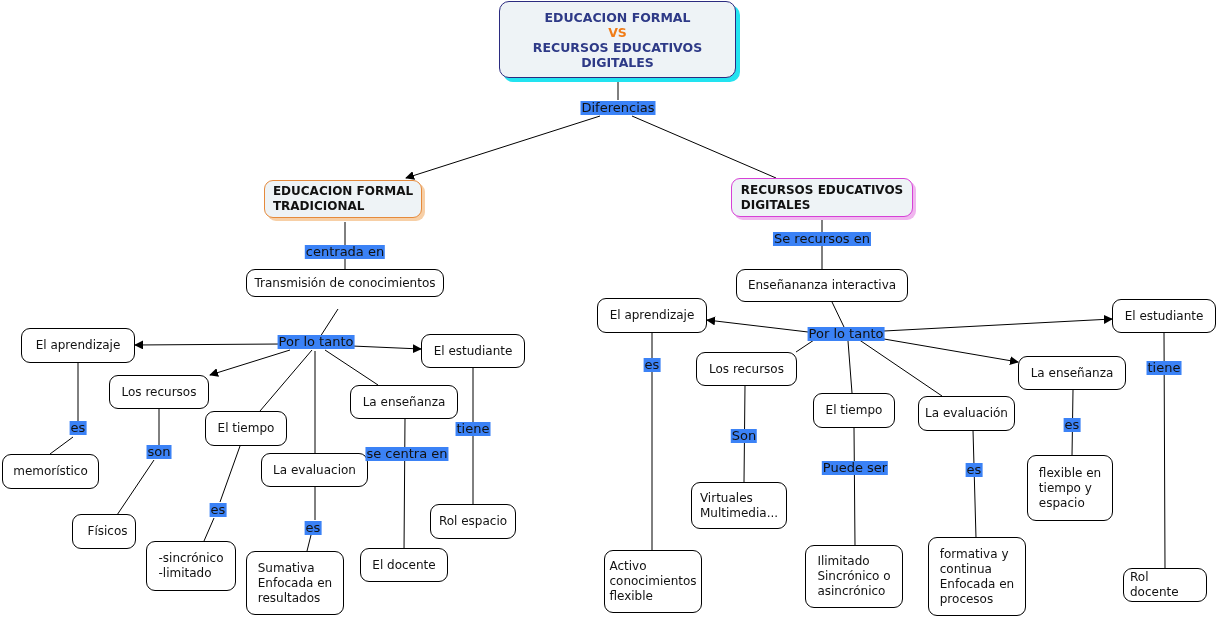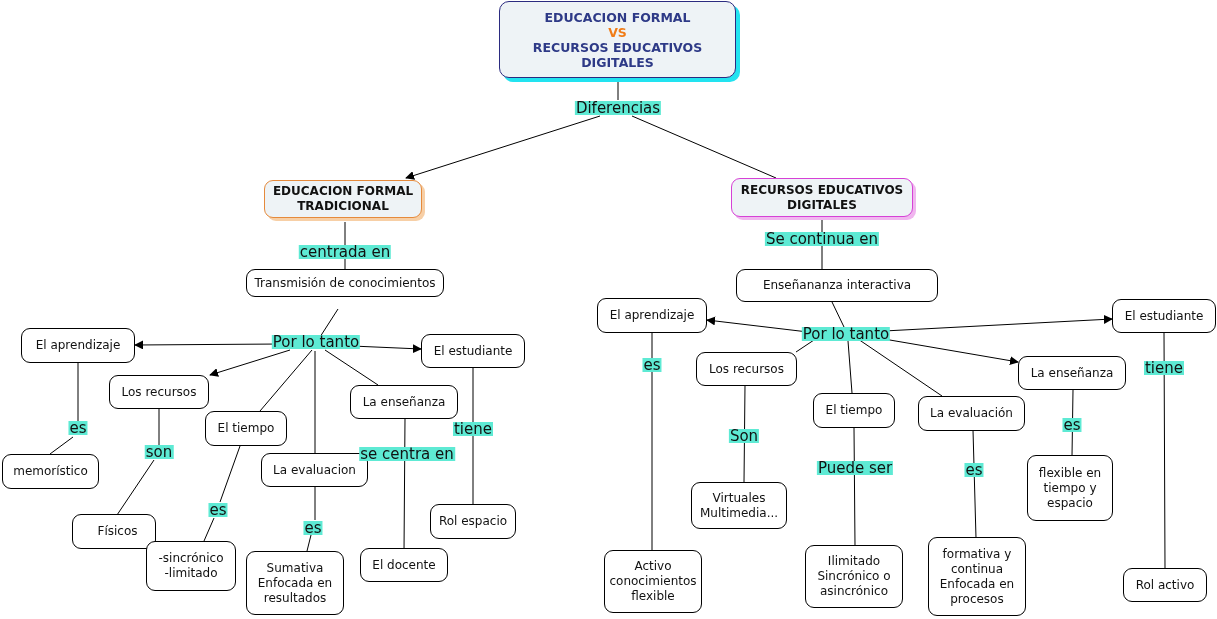--- a/index.html
+++ b/index.html
@@ -2,31 +2,31 @@
 <html><head>
 <meta charset="utf-8">
 <style>
   html, body { margin:0; padding:0; background:#ffffff; }
   body { width:1217px; height:619px; position:relative; overflow:hidden;
          font-family: "DejaVu Sans", "Liberation Sans", sans-serif; }
   #canvas { position:absolute; left:0; top:0; width:1217px; height:619px; }
   svg#links { position:absolute; left:0; top:0; width:1217px; height:619px; }
   .node { position:absolute; box-sizing:border-box; border:1px solid #000;
           border-radius:9px; background:#fff; display:flex; align-items:center;
-          justify-content:center; text-align:center; font-size:12px; color:#111;
+          justify-content:center; font-size:12px; color:#111;
           line-height:15px; white-space:pre-line; padding:2px 6px; }
   .node.root { background:#eef3f6; border:1px solid #2b2b80; border-radius:10px;
           box-shadow:4px 4px 0 #22e3f0; font-weight:bold; font-size:12.5px;
           color:#2e3a87; line-height:15px; flex-direction:column; }
   .node.root .vs { color:#f07b16; }
   .node.left-head { background:#eef3f6; border:1px solid #e58a3c; font-weight:bold;
           box-shadow:3px 3px 0 #f7cfa6; font-size:12px; color:#111; }
   .node.right-head { background:#eef3f6; border:1px solid #d641d6; font-weight:bold;
           box-shadow:3px 3px 0 #f0b6ef; font-size:12px; color:#111; }
-  .lbl { position:absolute; font-size:15px; color:#111; background:#5eead4;
+  .lbl { position:absolute; font-size:13px; color:#111; background:#3b82f6;
          white-space:nowrap; line-height:14px; padding:0 1px; transform:translate(-50%,-50%); }
 </style>
 </head>
 <body>
 
 <div id="canvas">
   <svg id="links" xmlns="http://www.w3.org/2000/svg">
     <defs>
       <marker id="arr" viewBox="0 0 10 10" refX="9" refY="5" markerWidth="9" markerHeight="9" orient="auto">
         <path d="M0,0 L10,5 L0,10 z" fill="#000"></path>
@@ -87,21 +87,21 @@
   <div class="lbl" style="left:345px;top:252px;">centrada en</div>
   <div class="node" style="left:246px;top:269px;width:198px;height:28px;">Transmisión de conocimientos</div>
   <div class="lbl" style="left:316px;top:342px;">Por lo tanto</div>
 
   <div class="node" style="left:21px;top:328px;width:114px;height:35px;">El aprendizaje</div>
   <div class="lbl" style="left:78px;top:428px;">es</div>
   <div class="node" style="left:2px;top:454px;width:97px;height:35px;">memorístico</div>
 
   <div class="node" style="left:109px;top:375px;width:100px;height:34px;">Los recursos</div>
   <div class="lbl" style="left:159px;top:452px;">son</div>
-  <div class="node" style="left:72px;top:514px;width:84px;height:35px;padding-left:13px;">Físicos</div>
+  <div class="node" style="left:72px;top:514px;width:64px;height:35px;padding-left:13px;">Físicos</div>
 
   <div class="node" style="left:205px;top:411px;width:82px;height:35px;">El tiempo</div>
   <div class="lbl" style="left:218px;top:510px;">es</div>
   <div class="node" style="left:146px;top:541px;width:90px;height:50px;">-sincrónico
 -limitado</div>
 
   <div class="node" style="left:261px;top:453px;width:107px;height:34px;">La evaluacion</div>
   <div class="lbl" style="left:313px;top:528px;">es</div>
   <div class="node" style="left:246px;top:551px;width:98px;height:64px;">Sumativa
 Enfocada en
@@ -110,50 +110,50 @@
   <div class="node" style="left:350px;top:385px;width:108px;height:34px;">La enseñanza</div>
   <div class="lbl" style="left:407px;top:454px;">se centra en</div>
   <div class="node" style="left:360px;top:548px;width:88px;height:34px;">El docente</div>
 
   <div class="node" style="left:421px;top:334px;width:104px;height:34px;">El estudiante</div>
   <div class="lbl" style="left:473px;top:429px;">tiene</div>
   <div class="node" style="left:430px;top:504px;width:86px;height:35px;">Rol espacio</div>
 
   <div class="node right-head" style="left:731px;top:178px;width:182px;height:39px;">RECURSOS EDUCATIVOS
 DIGITALES</div>
-  <div class="lbl" style="left:822px;top:239px;">Se continua en</div>
-  <div class="node" style="left:736px;top:269px;width:202px;height:33px;">Enseñananza interactiva</div>
+  <div class="lbl" style="left:822px;top:239px;">Se recursos en</div>
+  <div class="node" style="left:736px;top:269px;width:172px;height:33px;">Enseñananza interactiva</div>
   <div class="lbl" style="left:846px;top:334px;">Por lo tanto</div>
 
   <div class="node" style="left:597px;top:298px;width:110px;height:35px;">El aprendizaje</div>
   <div class="lbl" style="left:652px;top:365px;">es</div>
   <div class="node" style="left:604px;top:550px;width:98px;height:63px;">Activo
 conocimientos
 flexible</div>
 
   <div class="node" style="left:696px;top:352px;width:101px;height:34px;">Los recursos</div>
   <div class="lbl" style="left:744px;top:436px;">Son</div>
   <div class="node" style="left:691px;top:482px;width:96px;height:47px;">Virtuales
 Multimedia...</div>
 
   <div class="node" style="left:813px;top:393px;width:82px;height:35px;">El tiempo</div>
   <div class="lbl" style="left:855px;top:468px;">Puede ser</div>
   <div class="node" style="left:805px;top:545px;width:98px;height:63px;">Ilimitado
 Sincrónico o
 asincrónico</div>
 
-  <div class="node" style="left:918px;top:396px;width:107px;height:35px;">La evaluación</div>
+  <div class="node" style="left:918px;top:396px;width:97px;height:35px;">La evaluación</div>
   <div class="lbl" style="left:974px;top:470px;">es</div>
   <div class="node" style="left:928px;top:537px;width:98px;height:79px;">formativa y
 continua
 Enfocada en
 procesos</div>
 
   <div class="node" style="left:1018px;top:356px;width:108px;height:34px;">La enseñanza</div>
   <div class="lbl" style="left:1072px;top:425px;">es</div>
   <div class="node" style="left:1027px;top:455px;width:86px;height:66px;">flexible en
 tiempo y
 espacio</div>
 
   <div class="node" style="left:1112px;top:299px;width:104px;height:34px;">El estudiante</div>
   <div class="lbl" style="left:1164px;top:368px;">tiene</div>
-  <div class="node" style="left:1123px;top:568px;width:84px;height:34px;">Rol activo</div>
+  <div class="node" style="left:1123px;top:568px;width:84px;height:34px;">Rol docente</div>
 </div>
 
 </body></html>

